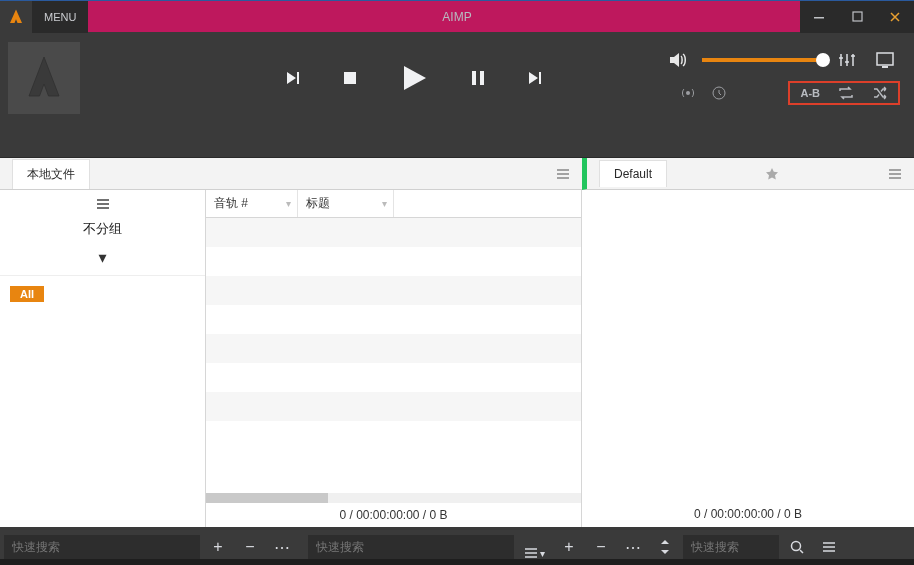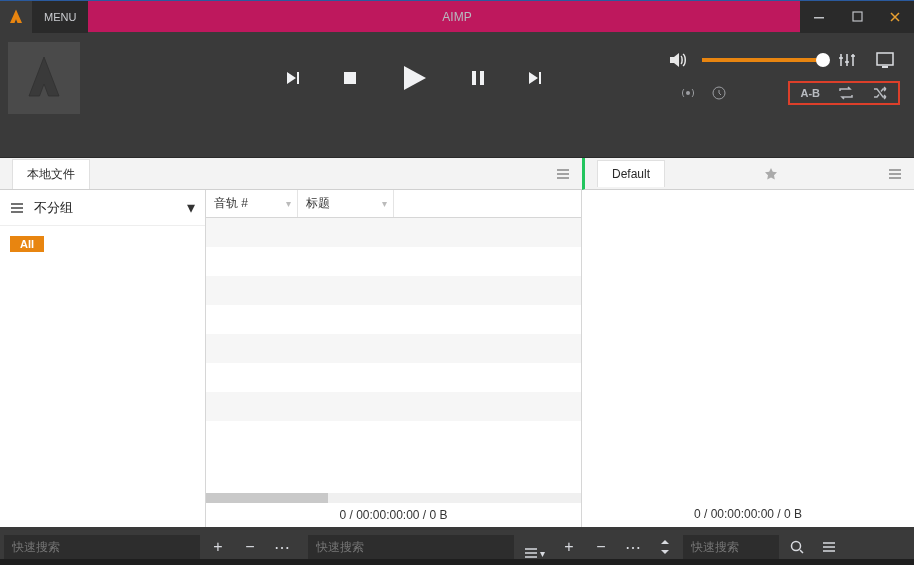--- a/index.html
+++ b/index.html
@@ -35,29 +35,29 @@
 .ab-text { color: #b8bbc0; font-size: 11px; font-weight: 600; }
 .ab-icon { color: #b8bbc0; cursor: pointer; }
 
 
 .seekbar { height: 34px; background: #3a3a3a; border-bottom: 1px solid #2a2a2a; }
 
 
 .panels { display: flex; height: 32px; }
 .panel-header { background: #f3f3f3; display: flex; align-items: center; padding: 0 12px; border-bottom: 1px solid #d0d0d0; }
 .panel-header.left { width: 582px; gap: 8px; }
-.panel-header.right { flex: 1; border-left: 3px solid #22c55e; }
+.panel-header.right { flex: 1; border-left: 5px solid #22c55e; }
 .panel-tab { background: #fff; padding: 6px 14px; font-size: 12px; color: #2a2a2a; border: 1px solid #e0e0e0; border-bottom: none; }
 .panel-menu { margin-left: auto; color: #888; cursor: pointer; }
 .star-icon { color: #aaa; margin-left: auto; margin-right: 12px; cursor: pointer; }
 
 
 .main { display: flex; height: 337px; background: #fff; }
 .left-pane { width: 206px; border-right: 1px solid #d6d6d6; background: #fff; }
-.group-row { display: flex; align-items: center; padding: 8px 10px; gap: 10px; border-bottom: 1px solid #eee; }
+.group-row { display: flex; align-items: center; padding: 8px 10px; gap: 10px; border-bottom: 1px solid #eee; flex-direction: column; }
 .burger { color: #444; cursor: pointer; }
 .group-text { font-size: 13px; color: #222; flex: 1; }
 .dropdown-arrow { color: #333; cursor: pointer; }
 .all-badge { display: inline-block; background: #e88510; color: #fff; font-size: 11px; font-weight: 600; padding: 2px 10px; margin: 10px; }
 
 .mid-pane { width: 376px; display: flex; flex-direction: column; border-right: 1px solid #d6d6d6; }
 .col-headers { display: flex; height: 28px; border-bottom: 1px solid #d6d6d6; font-size: 12px; color: #333; }
 .col { display: flex; align-items: center; padding: 0 8px; border-right: 1px solid #e4e4e4; position: relative; }
 .col-filter { position: absolute; right: 6px; color: #bbb; font-size: 10px; }
 .rows { flex: 1; overflow: hidden; }

